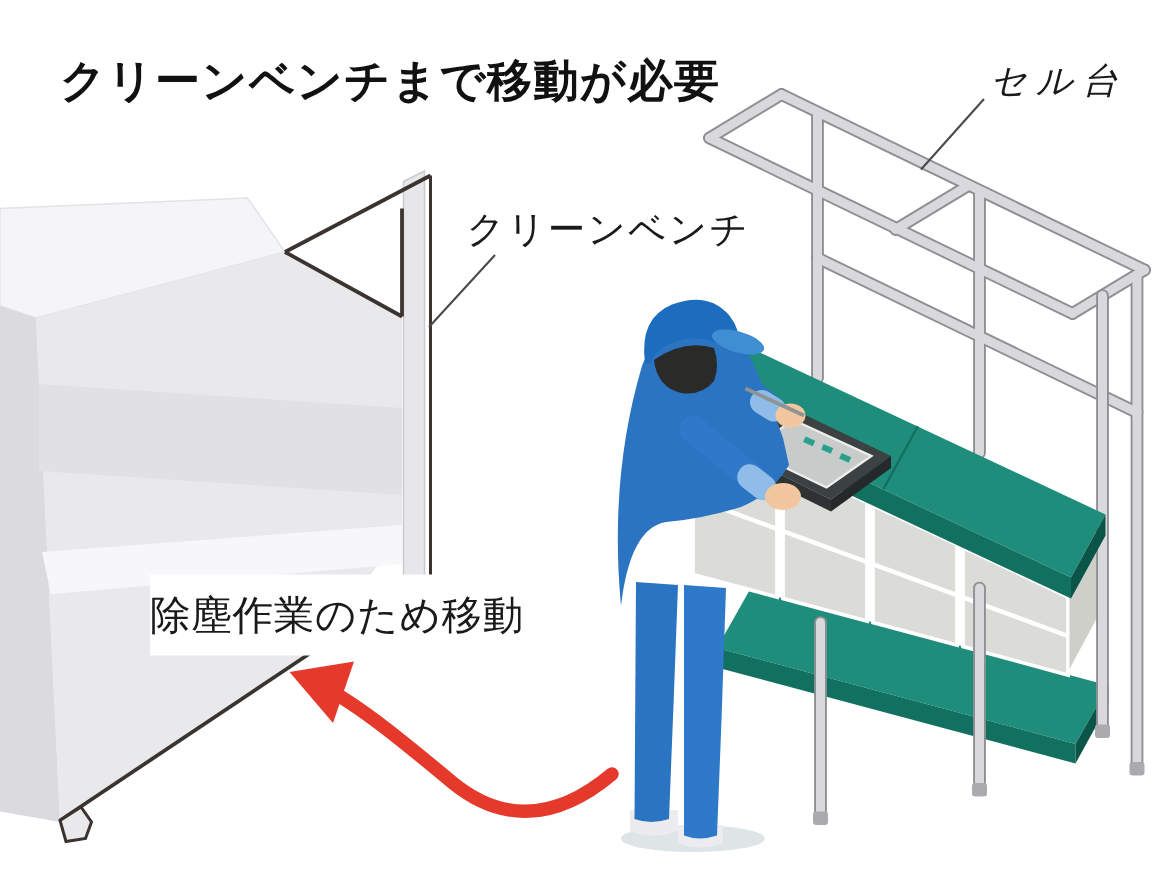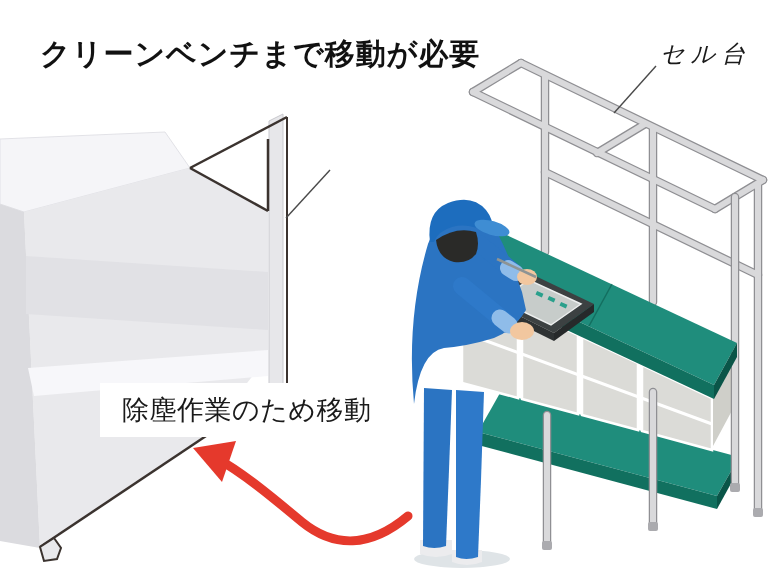--- a/index.html
+++ b/index.html
@@ -15,21 +15,21 @@
   .title{
     left:40px;top:34px;
     font-size:30px;font-weight:700;letter-spacing:1px;color:#111111;
   }
   .lbl-cell{left:660px;top:38px;font-size:24px;letter-spacing:6px;font-style:italic;}
   .lbl-bench{left:311px;top:136px;font-size:25px;letter-spacing:1.5px;}
   .callout{
     left:100px;top:383px;width:292px;height:54px;
     background:#ffffff;
     display:flex;align-items:center;
-    padding-left:22px;box-sizing:border-box;
+    padding-left:0;box-sizing:border-box;
     font-size:27px;letter-spacing:0.5px;
   }
 </style>
 </head>
 <body>
 
 <div class="stage">
 
 <svg width="772" height="580" viewBox="0 0 772 580">
 
@@ -148,15 +148,16 @@
     <path d="M408,516 C370,548 334,548 302,522 C272,497 242,472 216,458" fill="none" stroke-width="9" stroke-linecap="round" stroke="#E5392C"></path>
     <polygon points="193,448 236,441 222,482" fill="#E5392C"></polygon>
   </g>
 
   <line x1="656" y1="66" x2="614" y2="113" stroke-width="1.4" stroke="#4A4A4A"></line>
   <line x1="330" y1="170" x2="286" y2="218" stroke-width="1.4" stroke="#4A4A4A"></line>
 </svg>
 
 <div class="txt title">クリーンベンチまで移動が必要</div>
 <div class="txt lbl-cell">セル台</div>
+<div class="txt lbl-bench">クリーンベンチ</div>
 <div class="txt callout">除塵作業のため移動</div>
 
 </div>
 
 </body></html>

